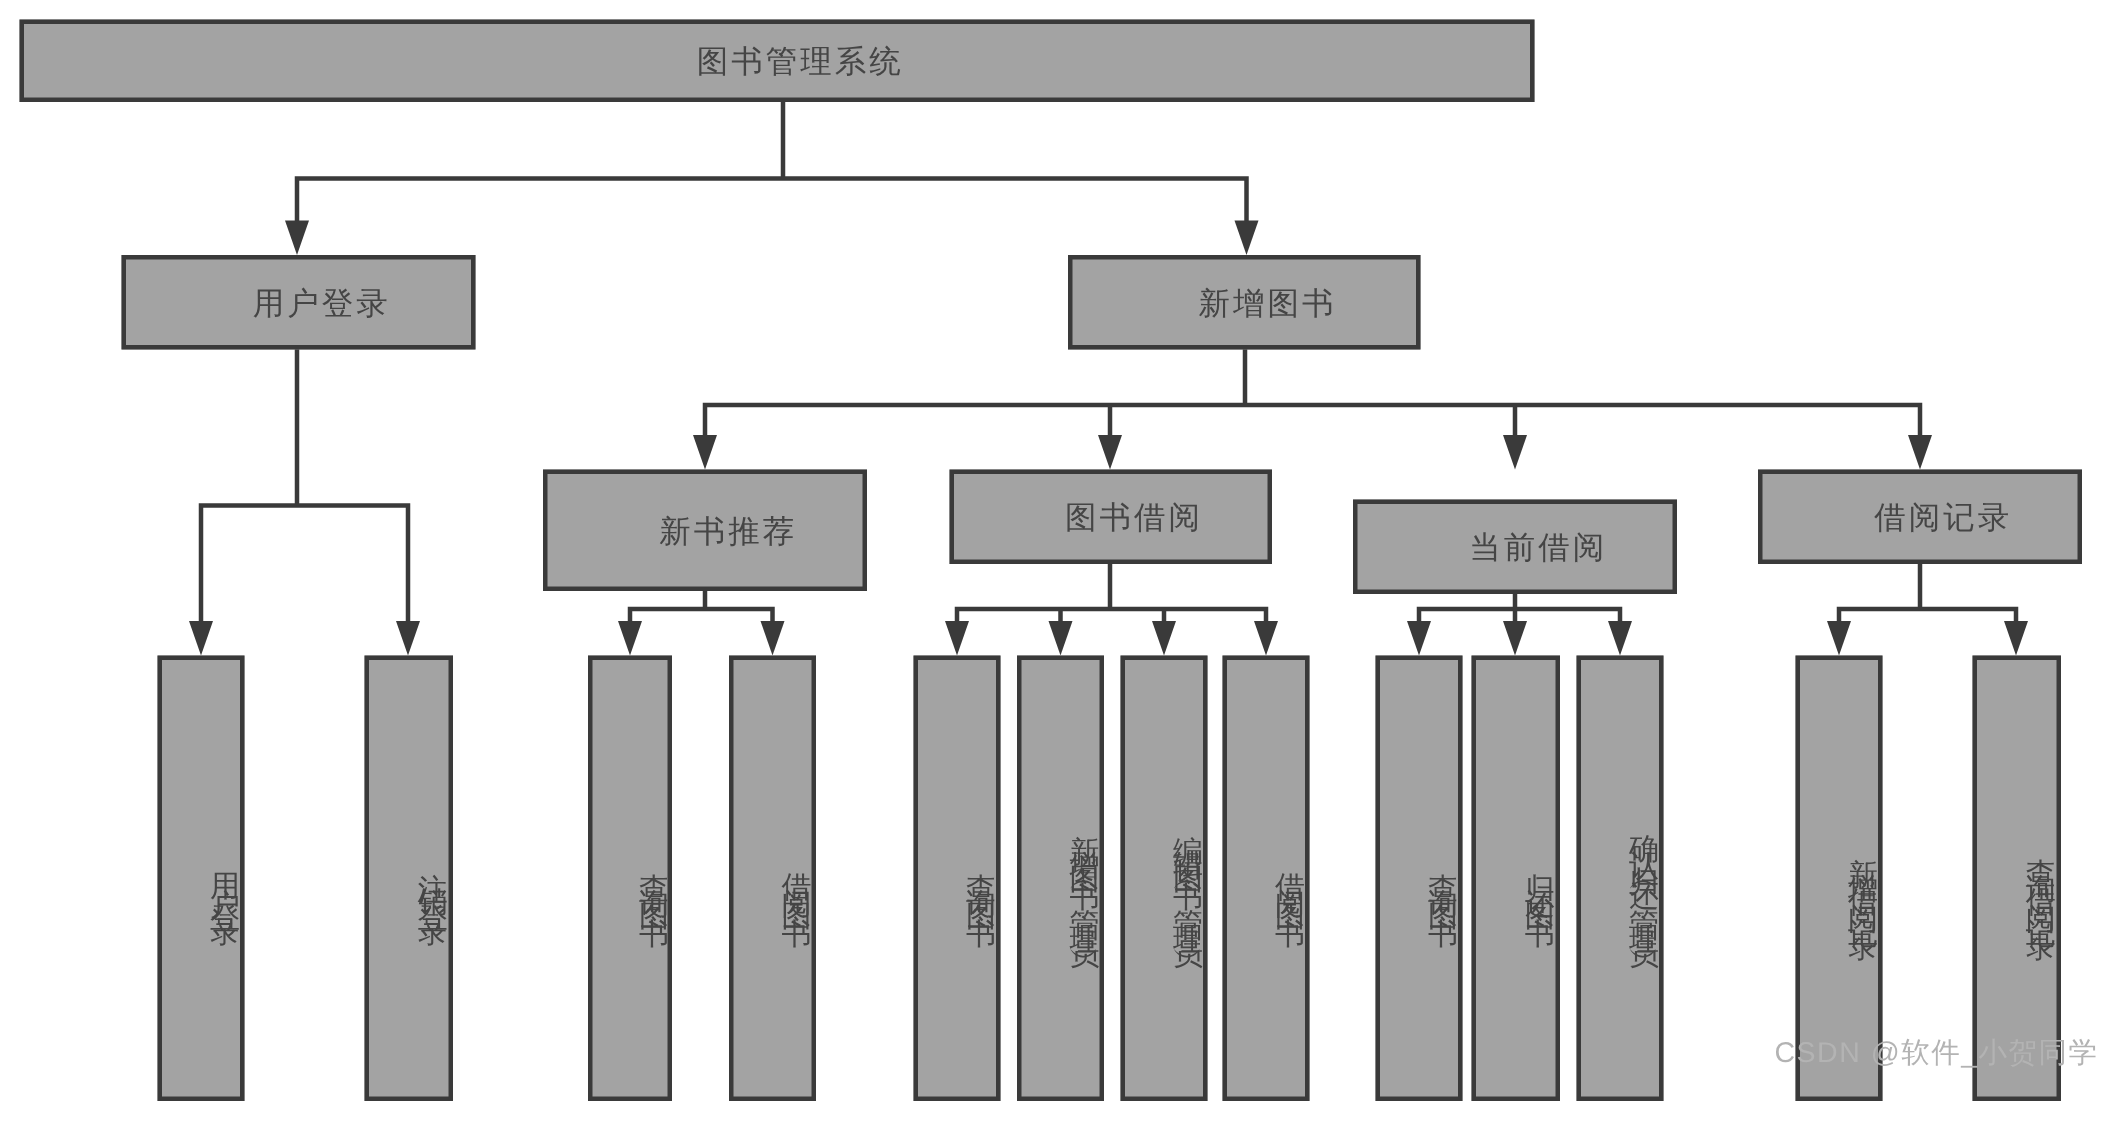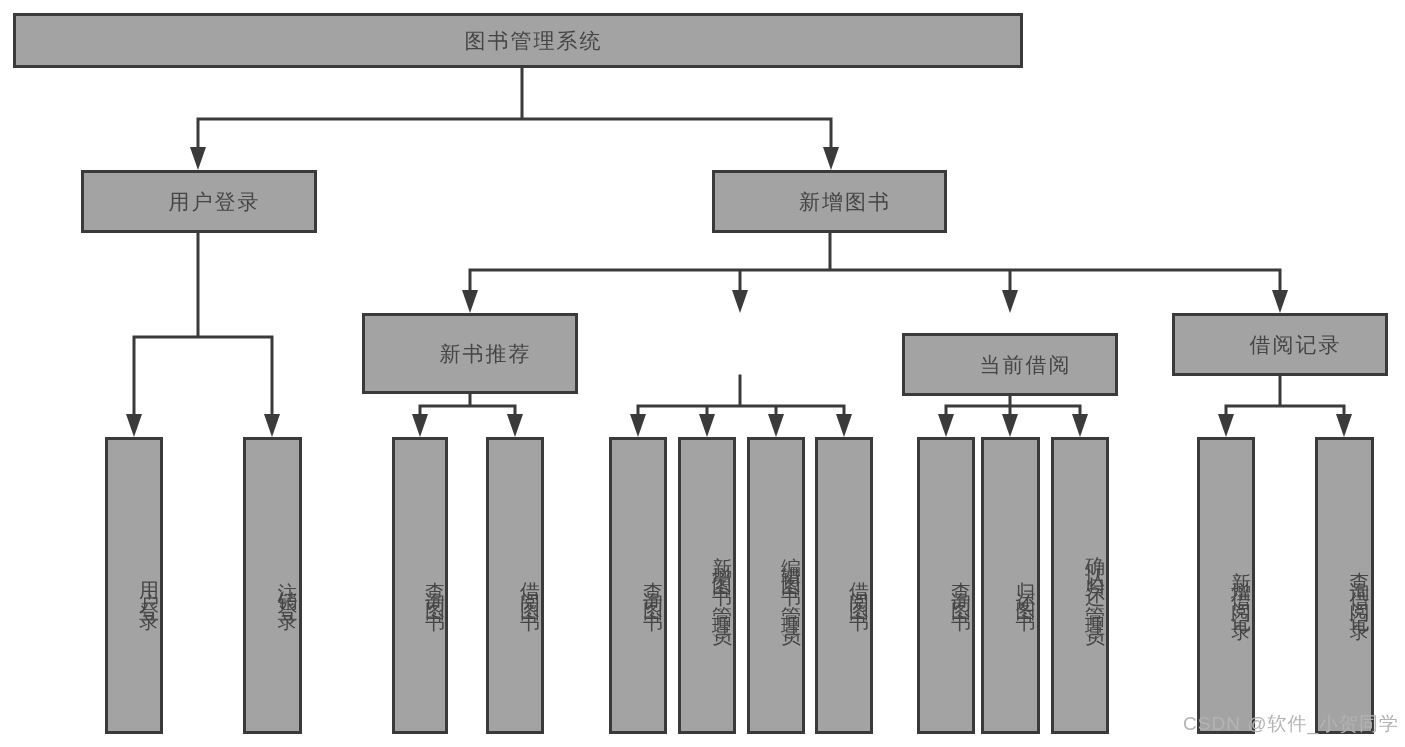--- a/index.html
+++ b/index.html
@@ -36,21 +36,21 @@
   }
   .node.v {
     writing-mode: vertical-rl;
     font-size: 20px;
     letter-spacing: 10px;
     line-height: 1;
   }
   .watermark {
     position: absolute;
     right: 6px;
-    top: 711px;
+    top: 689px;
     font-size: 19px;
     color: #b3b3b3;
     letter-spacing: 1px;
     white-space: nowrap;
     z-index: 5;
     text-align: center;
   }
 </style>
 </head>
 <body>
@@ -96,20 +96,21 @@
       <polygon points="1336,414 1352,414 1344,437"></polygon>
     </g>
   </svg>
 
   <div class="node h" style="left:13px; top:13px; width:1010px; height:55px;">图书管理系统</div>
 
   <div class="node h" style="left:81px; top:170px; width:236px; height:63px;">用户登录</div>
   <div class="node h" style="left:712px; top:170px; width:235px; height:63px;">新增图书</div>
 
   <div class="node h" style="left:362px; top:313px; width:216px; height:81px;">新书推荐</div>
+  <div class="node h" style="left:633px; top:313px; width:215px; height:63px;">图书借阅</div>
   <div class="node h" style="left:902px; top:313px; width:216px; height:63px;margin-top:20px;">当前借阅</div>
   <div class="node h" style="left:1172px; top:313px; width:216px; height:63px;font-family:Liberation Mono, monospace;">借阅记录</div>
 
   <div class="node v" style="left:105px; top:437px; width:58px; height:297px;">用户登录</div>
   <div class="node v" style="left:243px; top:437px; width:59px; height:297px;">注销登录</div>
 
   <div class="node v" style="left:392px; top:437px; width:56px; height:297px;">查询图书</div>
   <div class="node v" style="left:486px; top:437px; width:58px; height:297px;">借阅图书</div>
 
   <div class="node v" style="left:609px; top:437px; width:58px; height:297px;">查询图书</div>

